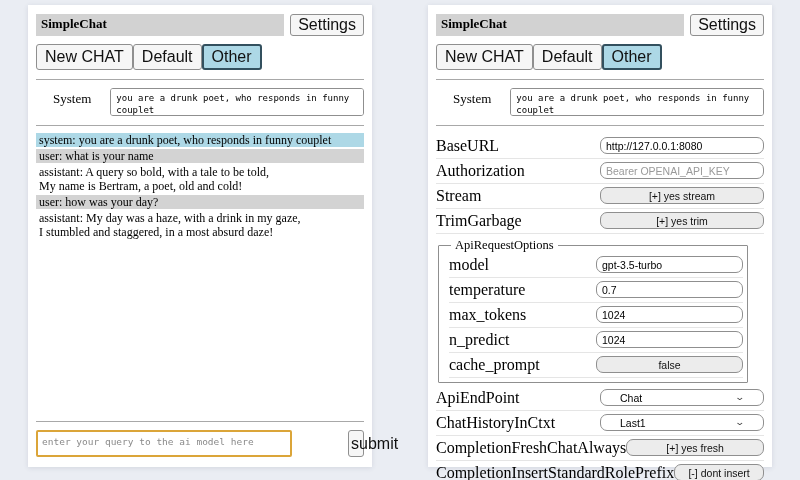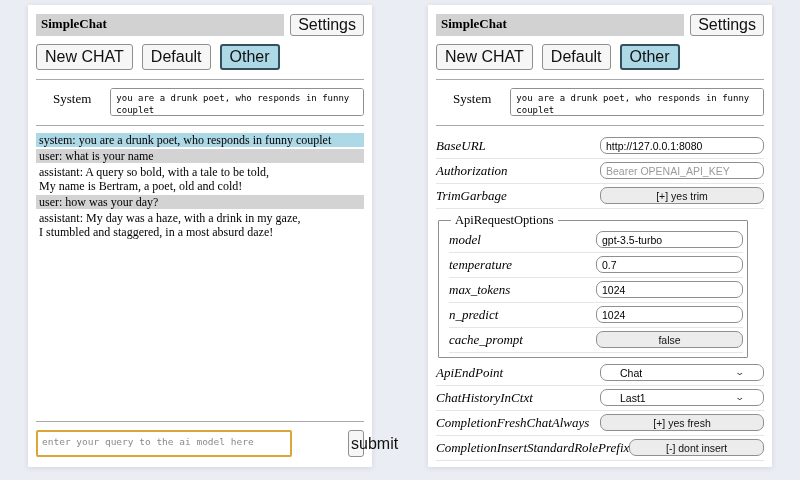--- a/index.html
+++ b/index.html
@@ -23,21 +23,21 @@
   .header { display: flex; gap: 6px; align-items: stretch; border-radius: 8px; }
   .titlebar {
     flex: 1; background: var(--titlebar_bg, #d2d2d2);
     font-weight: bold; font-size: 13px; padding: 2px 5px; line-height: 15px;
   }
   button.std {
     font-family: Liberation Sans, sans-serif; font-size: 16px;
     background: #f6f6f6; border: 1px solid #8f8f8f; border-radius: 3px;
     padding: 1px 7px; color: #111; cursor: pointer;
   }
-  .sessions { display: flex; gap: 9px; margin: 8px 0 6px 0; }
+  .sessions { display: flex; margin: 8px 0 6px 0; }
   .sessions button.std { padding: 2px 8px; }
   button.session-active {
     background: var(--accent, #add8e6);
     border: 2px solid #33505e; padding: 1px 6px;
   }
   hr.divider { border: none; border-top: 1px solid #a8a8a8; margin: 3px 0; width: 100%; }
   
   .system-row { display: flex; gap: 19px; margin: 5px 0 6px 17px; }
   .system-row .syslabel { font-size: 13px; padding-top: 3px; }
   .system-row textarea {
@@ -54,21 +54,21 @@
   }
   .msg-system { background: var(--accent, #add8e6); }
   .msg-user { background: var(--user_msg_bg, #d3d3d3); }
   .msg-assistant { background: #ffffff; }
   
   .settings-area { flex: 1; margin-top: 5px; }
   .srow {
     display: grid; grid-template-columns: 1fr 1fr; align-items: center;
     padding: 3px 0 4px 0; border-bottom: 1px solid #e5e5e5;
   }
-  .srow .slabel { font-size: 13px; line-height: 14px; font-style: italic; }
+  .srow .slabel { font-size: 16px; line-height: 14px; }
   .ctl-input, .ctl-btn, .sel {
     width: 100%; height: 17px;
     font-family: "Liberation Sans", sans-serif; font-size: 10.5px;
     border: 1px solid #8f8f8f; border-radius: 7px;
   }
   .ctl-input { padding: 1px 5px; color: #000; background: #fff; }
   .ctl-input::placeholder { color: #9a9a9a; }
   .ctl-btn { background: #ececec; color: #111; cursor: pointer; padding: 0 4px; }
   .sel {
     background: #fff; display: flex; align-items: center;
@@ -163,20 +163,24 @@
     <div class="srow">
       <span class="slabel">BaseURL</span>
       <input type="text" class="ctl-input" spellcheck="false" value="http://127.0.0.1:8080" style="">
     </div>
 
     <div class="srow">
       <span class="slabel">Authorization</span>
       <input type="text" class="ctl-input" spellcheck="false" placeholder="Bearer OPENAI_API_KEY" style="">
     </div>
 
+    <div class="srow">
+      <span class="slabel">Stream</span>
+      <button class="ctl-btn">[+] yes stream</button>
+    </div>
 
     <div class="srow">
       <span class="slabel">TrimGarbage</span>
       <button class="ctl-btn">[+] yes trim</button>
     </div>
 
     <fieldset class="aro">
       <legend>ApiRequestOptions</legend>
 
       <div class="srow">

